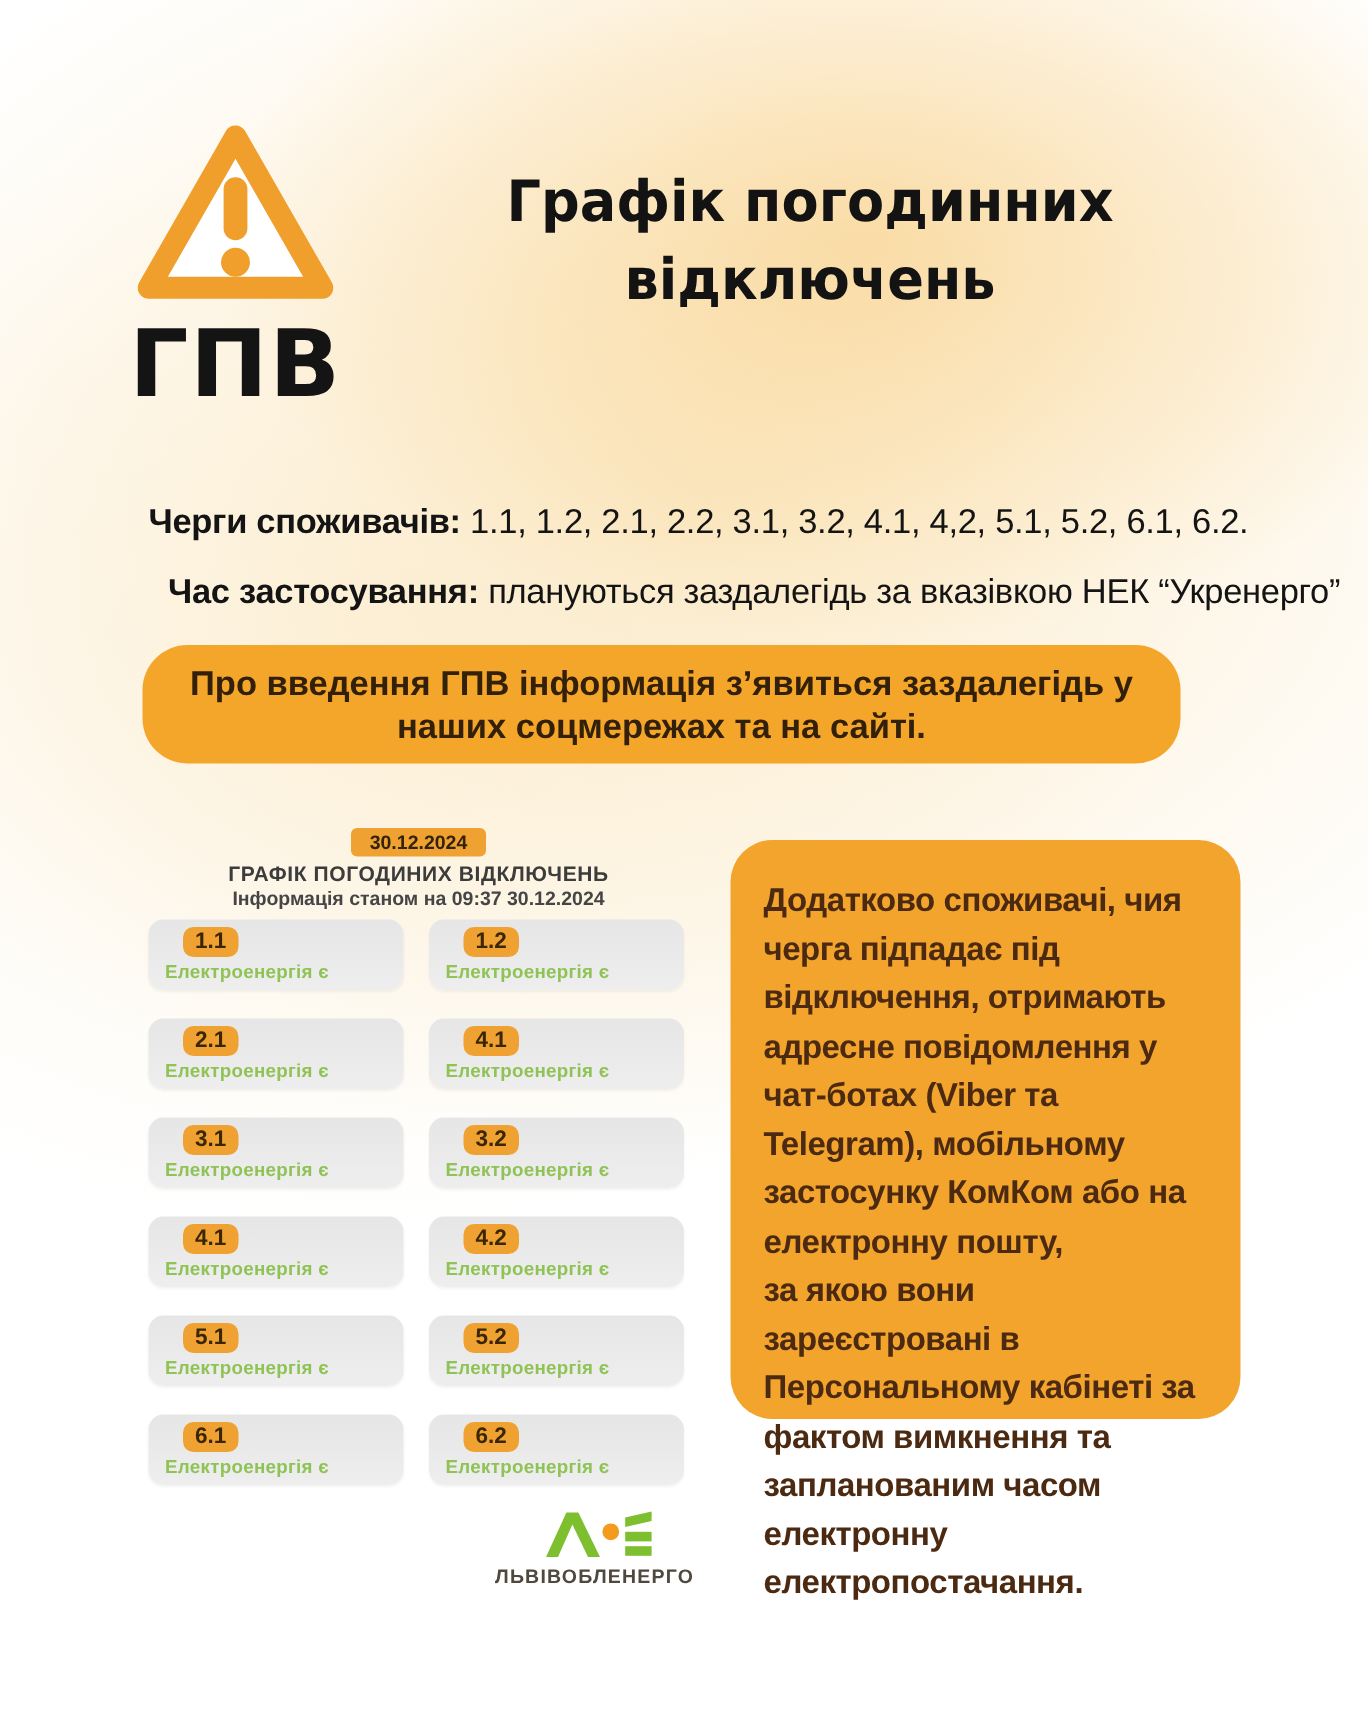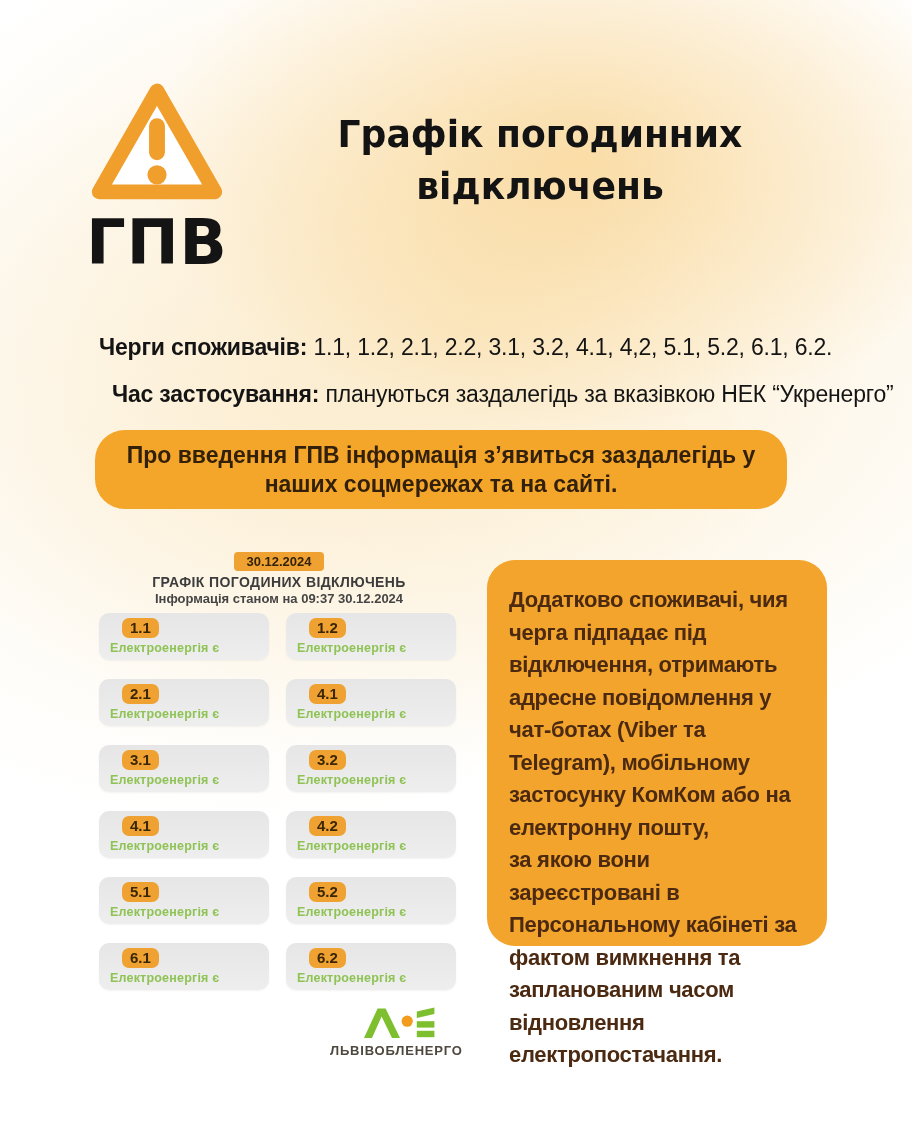--- a/index.html
+++ b/index.html
@@ -153,16 +153,16 @@
       <circle cx="64" cy="21" r="7" fill="#F29B1D"></circle>
       <path d="M76 9 L98 4 L98 12 L76 17 Z" fill="#7DBF2E"></path>
       <rect x="76" y="21" width="22" height="8" fill="#7DBF2E"></rect>
       <rect x="76" y="33" width="22" height="8" fill="#7DBF2E"></rect>
     </svg>
     <div class="logo-text">ЛЬВІВОБЛЕНЕРГО</div>
   </div>
 
   <div class="info-box">
     <p>Додатково споживачі, чия черга підпадає під відключення, отримають адресне повідомлення у чат-ботах (Viber та Telegram), мобільному застосунку КомКом або на електронну пошту,</p>
-    <p>за якою вони зареєстровані в Персональному кабінеті за фактом вимкнення та запланованим часом відновлення електропостачання.</p>
+    <p>за якою вони зареєстровані в Персональному кабінеті за фактом вимкнення та запланованим часом електронну електропостачання.</p>
   </div>
 
 </div>
 
 </body></html>

